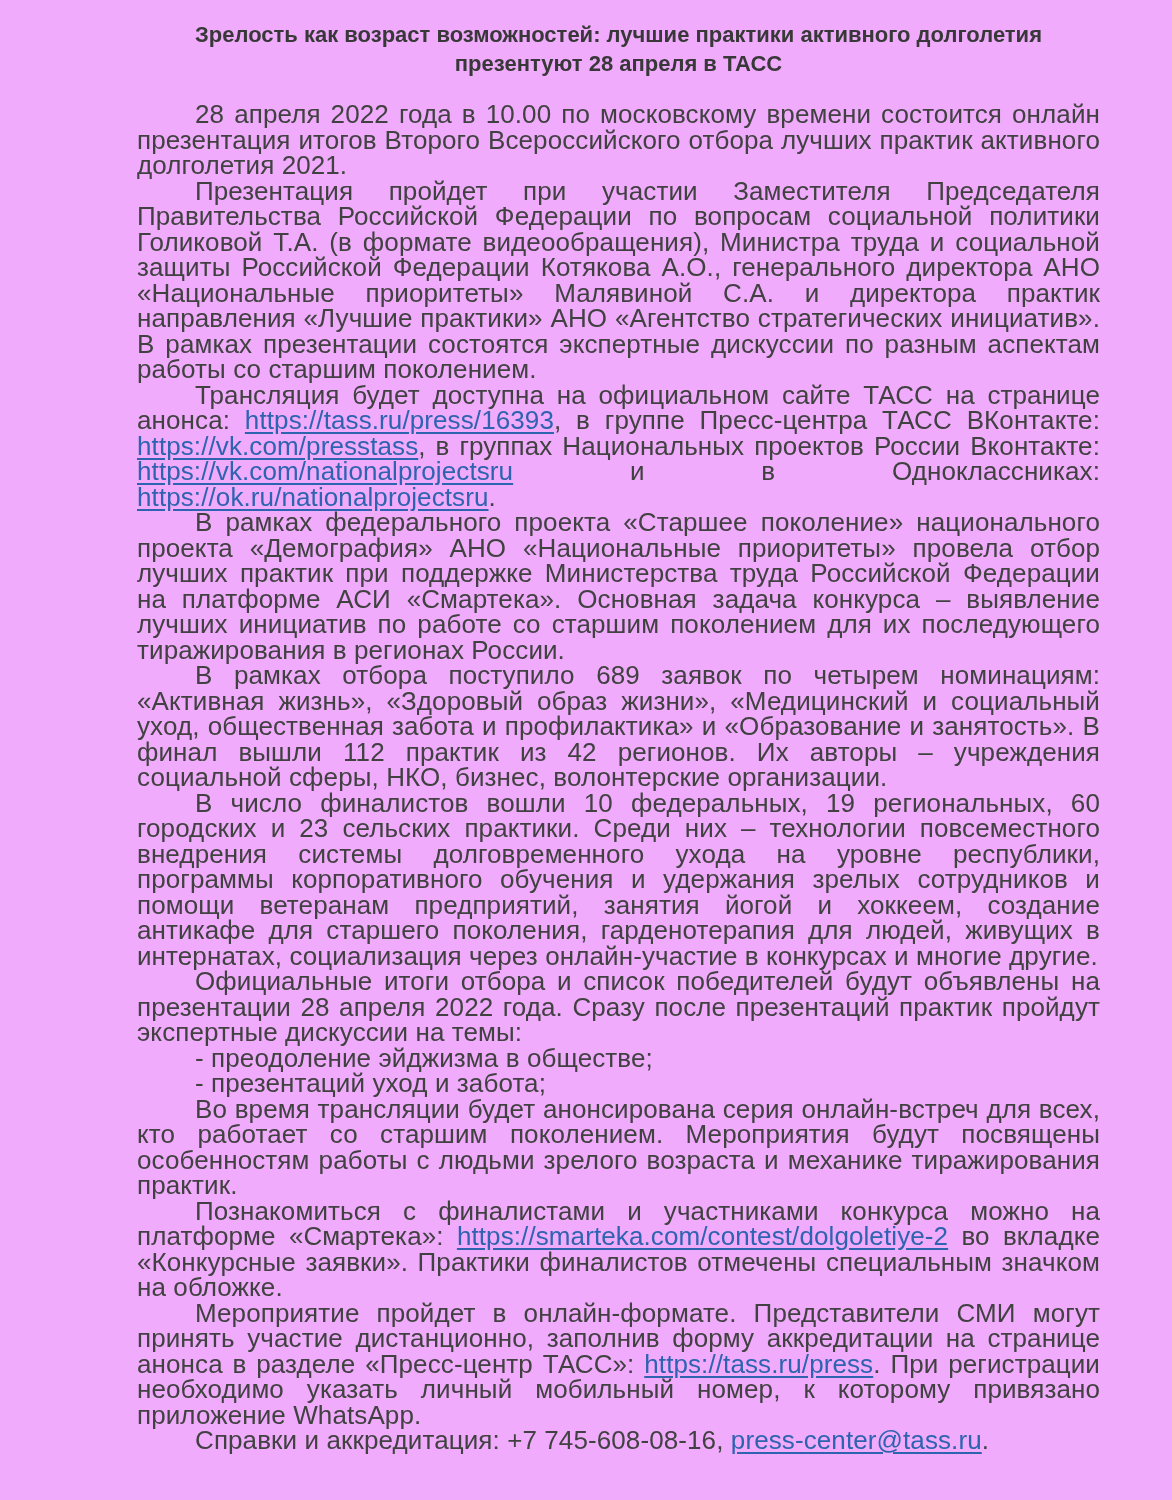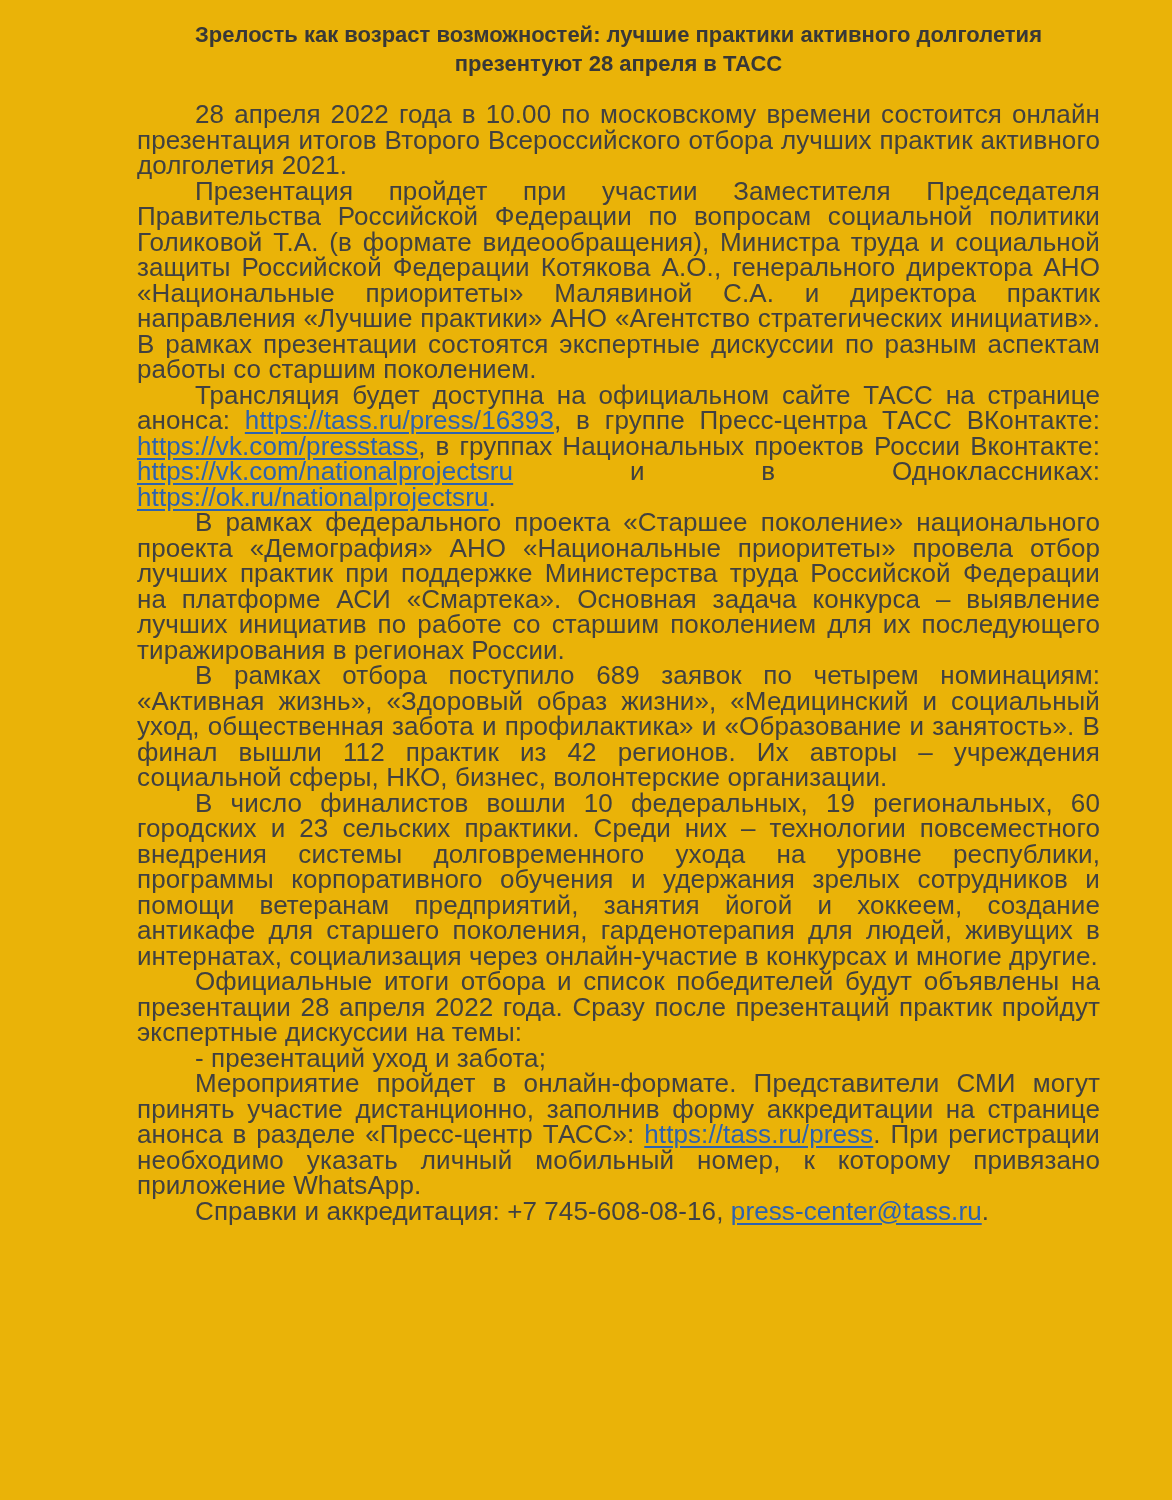--- a/index.html
+++ b/index.html
@@ -5,21 +5,21 @@
   html, body {
     margin: 0;
     padding: 0;
     background: #e8e6df;
   }
   .page {
     position: relative;
     width: 1172px;
     height: 1500px;
     margin: 0 auto;
-    background: #eab308;
+    background: #f0abfc;
     overflow: hidden;
     font-family: "Liberation Sans", sans-serif;
   }
   .doc {
     position: absolute;
     left: 137px;
     top: 20px;
     width: 963px;
   }
   .title {
@@ -55,18 +55,21 @@
   <div class="doc">
     <h1 class="title">Зрелость как возраст возможностей: лучшие практики активного долголетия презентуют 28 апреля в ТАСС</h1>
     <div class="content">
         <p class="p"><span>28 апреля 2022 года в 10.00 по московскому времени состоится онлайн презентация итогов Второго Всероссийского отбора лучших практик активного долголетия 2021.</span></p>
         <p class="p"><span>Презентация пройдет при участии Заместителя Председателя Правительства Российской Федерации по вопросам социальной политики Голиковой Т.А. (в формате видеообращения), Министра труда и социальной защиты Российской Федерации Котякова А.О., генерального директора АНО «Национальные приоритеты» Малявиной С.А. и директора практик направления «Лучшие практики» АНО «Агентство стратегических инициатив». В рамках презентации состоятся экспертные дискуссии по разным аспектам работы со старшим поколением.</span></p>
         <p class="p"><span>Трансляция будет доступна на официальном сайте ТАСС на странице анонса: </span><a href="#">https://tass.ru/press/16393</a><span>, в группе Пресс-центра ТАСС ВКонтакте: </span><a href="#">https://vk.com/presstass</a><span>, в группах Национальных проектов России Вконтакте: </span><a href="#">https://vk.com/nationalprojectsru</a><span> и в Одноклассниках: </span><a href="#">https://ok.ru/nationalprojectsru</a><span>.</span></p>
         <p class="p"><span>В рамках федерального проекта «Старшее поколение» национального проекта «Демография» АНО «Национальные приоритеты» провела отбор лучших практик при поддержке Министерства труда Российской Федерации на платформе АСИ «Смартека». Основная задача конкурса – выявление лучших инициатив по работе со старшим поколением для их последующего тиражирования в регионах России.</span></p>
         <p class="p"><span>В рамках отбора поступило 689 заявок по четырем номинациям: «Активная жизнь», «Здоровый образ жизни», «Медицинский и социальный уход, общественная забота и профилактика» и «Образование и занятость». В финал вышли 112 практик из 42 регионов. Их авторы – учреждения социальной сферы, НКО, бизнес, волонтерские организации.</span></p>
         <p class="p"><span>В число финалистов вошли 10 федеральных, 19 региональных, 60 городских и 23 сельских практики. Среди них – технологии повсеместного внедрения системы долговременного ухода на уровне республики, программы корпоративного обучения и удержания зрелых сотрудников и помощи ветеранам предприятий, занятия йогой и хоккеем, создание антикафе для старшего поколения, гарденотерапия для людей, живущих в интернатах, социализация через онлайн-участие в конкурсах и многие другие.</span></p>
         <p class="p"><span>Официальные итоги отбора и список победителей будут объявлены на презентации 28 апреля 2022 года. Сразу после презентаций практик пройдут экспертные дискуссии на темы:</span></p>
+        <p class="li"><span>- преодоление эйджизма в обществе;</span></p>
         <p class="li"><span>- презентаций уход и забота;</span></p>
+        <p class="p"><span>Во время трансляции будет анонсирована серия онлайн-встреч для всех, кто работает со старшим поколением. Мероприятия будут посвящены особенностям работы с людьми зрелого возраста и механике тиражирования практик.</span></p>
+        <p class="p"><span>Познакомиться с финалистами и участниками конкурса можно на платформе «Смартека»: </span><a href="#">https://smarteka.com/contest/dolgoletiye-2</a><span> во вкладке «Конкурсные заявки». Практики финалистов отмечены специальным значком на обложке.</span></p>
         <p class="p"><span>Мероприятие пройдет в онлайн-формате. Представители СМИ могут принять участие дистанционно, заполнив форму аккредитации на странице анонса в разделе «Пресс-центр ТАСС»: </span><a href="#">https://tass.ru/press</a><span>. При регистрации необходимо указать личный мобильный номер, к которому привязано приложение WhatsApp.</span></p>
         <p class="p"><span>Справки и аккредитация: +7 745-608-08-16, </span><a href="#">press-center@tass.ru</a><span>.</span></p>
       </div>
   </div>
 </div>
 
 </body></html>

